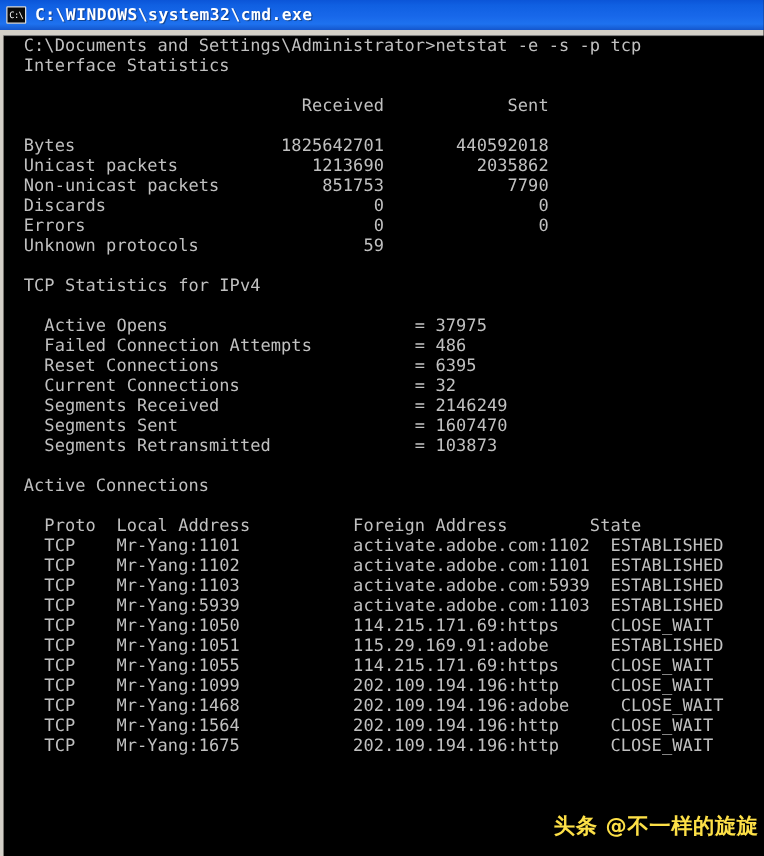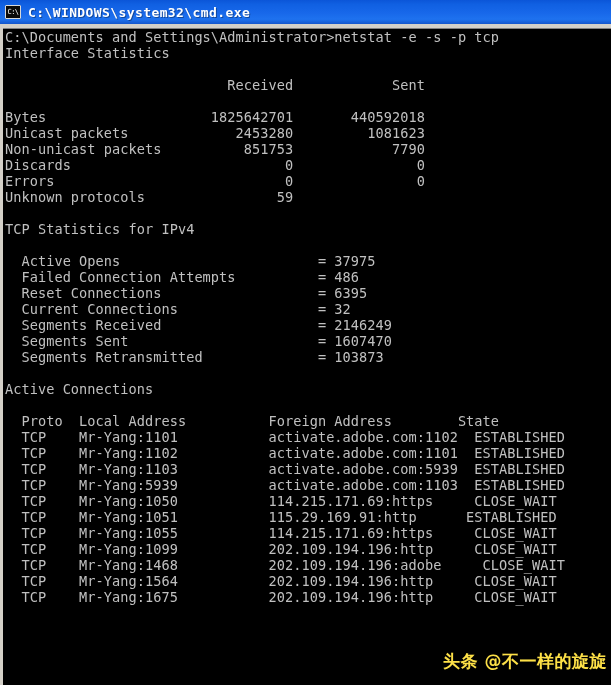--- a/index.html
+++ b/index.html
@@ -106,21 +106,21 @@
   }
   .line {
     position: relative;
     height: 16px;
     line-height: 16px;
     white-space: pre;
     color: #c0c0c0;
     font-family: "DejaVu Sans Mono", "Liberation Mono", monospace;
     font-size: 13.6px;
     letter-spacing: 0.05px;
-    padding-left: 2px;
+    padding-left: 16px;
   }
 
   
   #watermark {
     position: absolute;
     right: 4px;
     top: 651px;
     color: #fde047;
     font-family: "DejaVu Sans", "Liberation Sans", sans-serif;
     font-size: 17px;
@@ -147,21 +147,21 @@
   <div id="frame-left"></div>
   <div id="frame-inner-shadow"></div>
 
   <div id="console">
       <div class="line">C:\Documents and Settings\Administrator&gt;netstat -e -s -p tcp</div>
       <div class="line">Interface Statistics</div>
       <div class="line"></div>
       <div class="line">                           Received            Sent</div>
       <div class="line"></div>
       <div class="line">Bytes                    1825642701       440592018</div>
-      <div class="line">Unicast packets             2453280         1081623</div>
+      <div class="line">Unicast packets             1213690         2035862</div>
       <div class="line">Non-unicast packets          851753            7790</div>
       <div class="line">Discards                          0               0</div>
       <div class="line">Errors                            0               0</div>
       <div class="line">Unknown protocols                59</div>
       <div class="line"></div>
       <div class="line">TCP Statistics for IPv4</div>
       <div class="line"></div>
       <div class="line">  Active Opens                        = 37975</div>
       <div class="line">  Failed Connection Attempts          = 486</div>
       <div class="line">  Reset Connections                   = 6395</div>
@@ -171,21 +171,21 @@
       <div class="line">  Segments Retransmitted              = 103873</div>
       <div class="line"></div>
       <div class="line">Active Connections</div>
       <div class="line"></div>
       <div class="line">  Proto  Local Address          Foreign Address        State</div>
       <div class="line">  TCP    Mr-Yang:1101           activate.adobe.com:1102  ESTABLISHED</div>
       <div class="line">  TCP    Mr-Yang:1102           activate.adobe.com:1101  ESTABLISHED</div>
       <div class="line">  TCP    Mr-Yang:1103           activate.adobe.com:5939  ESTABLISHED</div>
       <div class="line">  TCP    Mr-Yang:5939           activate.adobe.com:1103  ESTABLISHED</div>
       <div class="line">  TCP    Mr-Yang:1050           114.215.171.69:https     CLOSE_WAIT</div>
-      <div class="line">  TCP    Mr-Yang:1051           115.29.169.91:http      ESTABLISHED</div>
+      <div class="line">  TCP    Mr-Yang:1051           115.29.169.91:adobe      ESTABLISHED</div>
       <div class="line">  TCP    Mr-Yang:1055           114.215.171.69:https     CLOSE_WAIT</div>
       <div class="line">  TCP    Mr-Yang:1099           202.109.194.196:http     CLOSE_WAIT</div>
       <div class="line">  TCP    Mr-Yang:1468           202.109.194.196:adobe     CLOSE_WAIT</div>
       <div class="line">  TCP    Mr-Yang:1564           202.109.194.196:http     CLOSE_WAIT</div>
       <div class="line">  TCP    Mr-Yang:1675           202.109.194.196:http     CLOSE_WAIT</div>
     </div>
 
   <div id="watermark">头条 @不一样的旋旋</div>
 
 </div>

